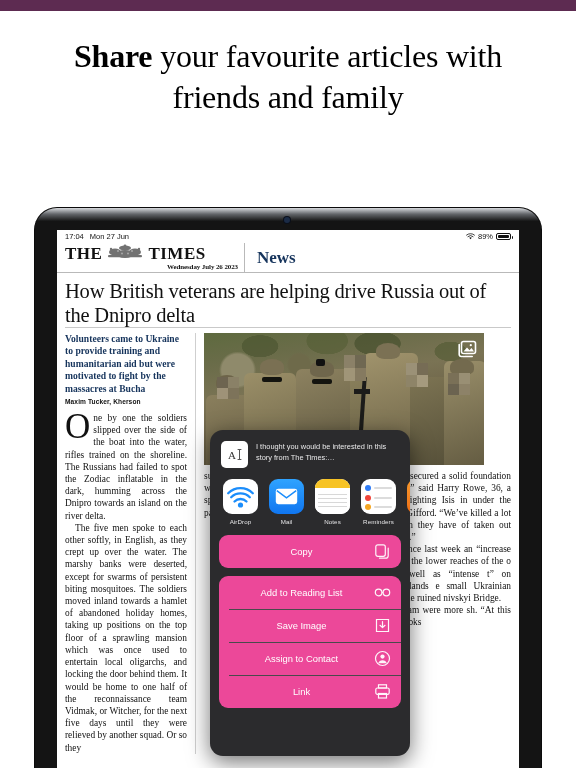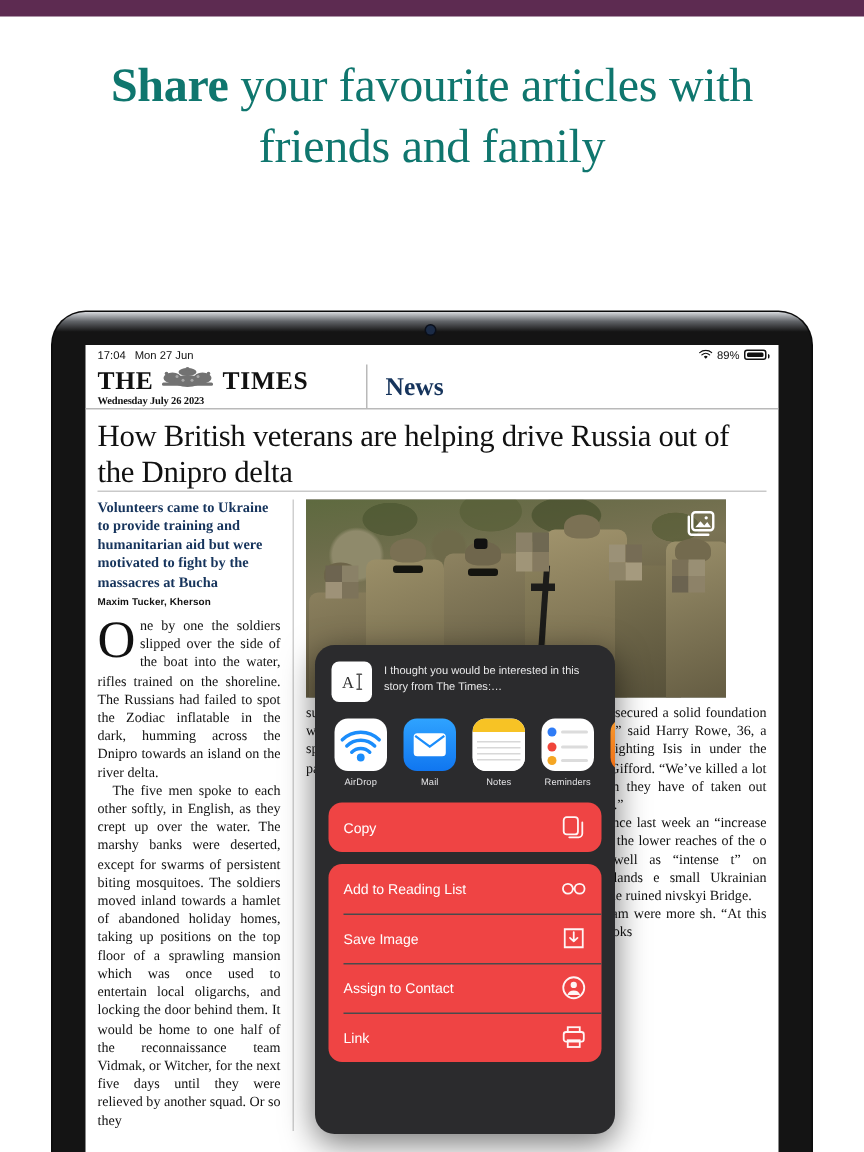--- a/index.html
+++ b/index.html
@@ -15,21 +15,21 @@
   .topbar {
     position:absolute; left:0; top:0; width:576px; height:11px;
     background:#5d2b51;
   }
 
   
   .promo {
     position:absolute; left:0; top:36px; width:576px;
     text-align:center;
     font-family:"Liberation Serif", serif;
-    color:#0f766e;
+    color:#000000;
     font-size:32px;
     line-height:41px;
     letter-spacing:-0.2px;
   }
   .promo .b { font-weight:bold; }
 
   
   .tablet {
     position:absolute; left:35px; top:208px;
     width:506px; height:590px;
@@ -73,21 +73,21 @@
     border-bottom:1px solid #b9b9b9; padding-left:8px;
   }
   .mast-left { width:180px; display:flex; flex-direction:column; justify-content:center;
                border-right:1px solid #b9b9b9; padding-right:6px;}
   .mast-title {
     font-family:"Liberation Serif", serif; font-weight:bold;
     font-size:17px; line-height:17px; letter-spacing:.5px; color:#111;
     display:flex; align-items:center; gap:2px;
   }
   .crest { flex:0 0 auto; opacity:.85; }
-  .mast-date { font-family:"Liberation Serif", serif; font-size:7px; font-weight:bold; color:#111; margin-top:1px; letter-spacing:-0.1px;}
+  .mast-date { font-family:"Liberation Serif", serif; font-size:7px; font-weight:bold; color:#111; margin-top:1px; letter-spacing:-0.1px;text-align:right;}
   .mast-section {
     font-family:"Liberation Serif", serif; font-weight:bold;
     font-size:17px; color:#16345c; padding-left:12px; display:flex; align-items:center;
   }
 
   
   .article { position:relative; padding:6px 8px 0 8px; }
   .headline {
     font-family:"Liberation Serif", serif;
     font-size:20.5px; line-height:24px; color:#111; letter-spacing:-0.2px;
@@ -155,21 +155,21 @@
   }
   .sheet-thumb svg { display:block; }
   .sheet-subject { font-size:7.4px; line-height:10.6px; color:#e9e9ea; padding-top:1px; }
 
   .apps-row { display:flex; gap:11px; padding:2px 0 10px 13px; overflow:hidden; }
   .app { width:35px; flex:0 0 auto; text-align:center; }
   .app-icon { width:35px; height:35px; border-radius:9px; overflow:hidden; position:relative; background:#fff; }
   .app-label { font-size:6.2px; color:#e4e4e6; margin-top:3.5px; letter-spacing:.1px; }
 
   .actions { padding:0 9px 0 9px; }
-  .group { background:#ef4444; border-radius:9px; margin-bottom:8px; overflow:hidden; }
+  .group { background:#ec4899; border-radius:9px; margin-bottom:8px; overflow:hidden;text-align:center; }
   .action {
     display:flex; align-items:center; height:33px; padding:0 10px;
     font-size:9.4px; color:#fff; position:relative;
   }
   .action + .action::before {
     content:""; position:absolute; left:10px; right:0; top:0; height:1px; background:#4a4a4c;
   }
   .action .lbl { flex:1; }
   .action .ic { width:17px; height:17px; flex:0 0 auto; opacity:.95; }
 </style>

